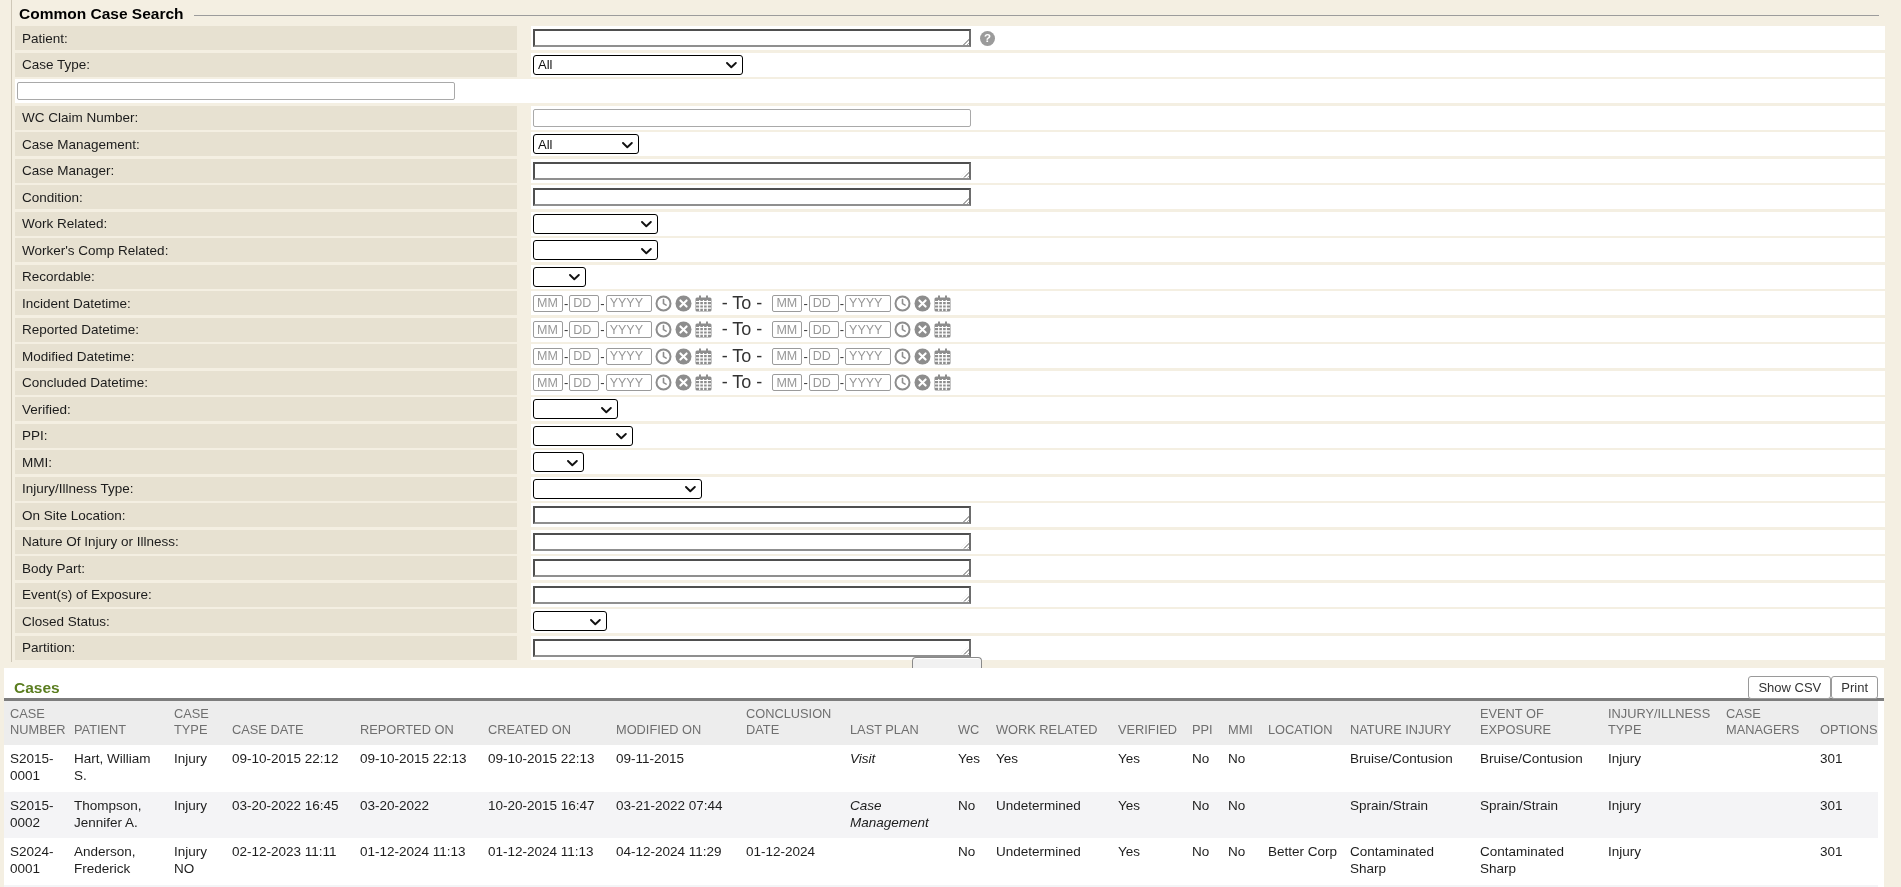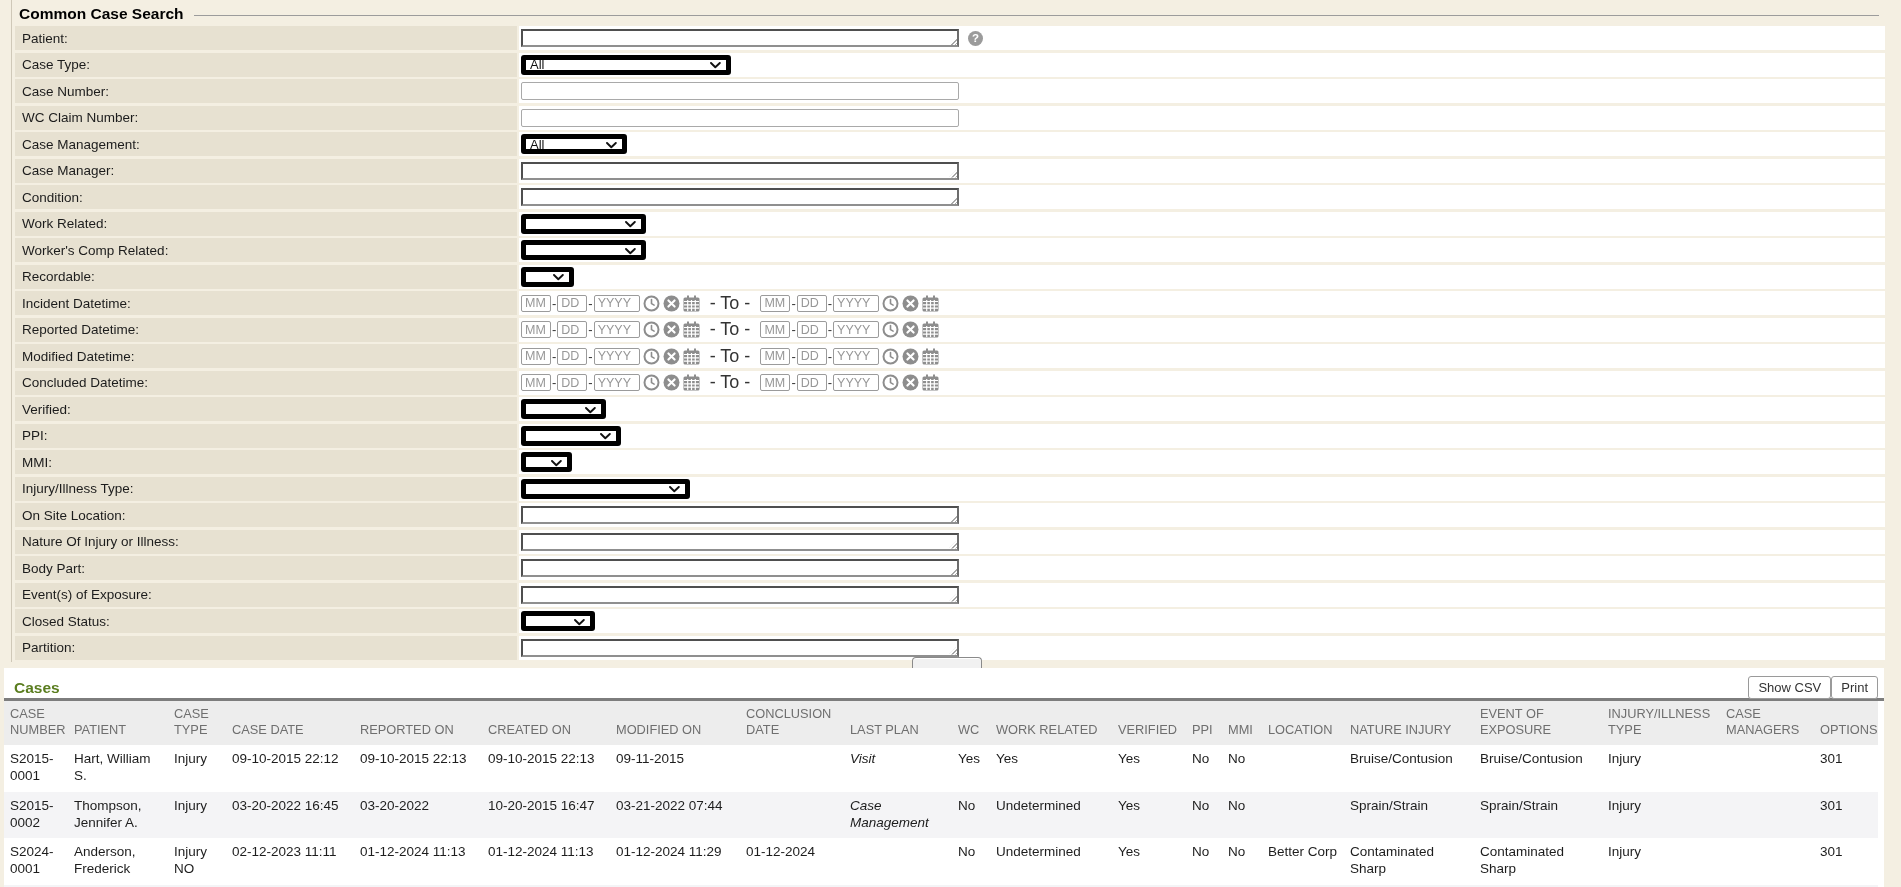--- a/index.html
+++ b/index.html
@@ -13,36 +13,36 @@
 
   
   .search-panel{ position:absolute; top:0; left:11px; width:1874px;
     border-left:1px solid #cfc8b8; padding:3px 0 0 3px; }
   .title-row{ display:flex; align-items:center; height:21px; padding-left:4px; margin-bottom:2px; }
   .panel-title{ color:#000000; font-size:15.5px; font-weight:bold; white-space:nowrap; }
   .title-rule{ flex:1; height:0; border-top:1px solid #9c9c9c; margin:3px 6px 0 10px; }
 
   .form-row{ display:flex; height:24px; margin-bottom:2.5px; }
   .label-cell{ width:502px; background:#e7e1d1; display:flex; align-items:center;
-    padding-left:7px; font-size:13.5px; color:#1c1c1c; margin-right:2px; flex:none; }
+    padding-left:7px; font-size:13.5px; color:#1c1c1c; margin-right:14px; flex:none; }
   .input-cell{ flex:1; background:#ffffff; display:flex; align-items:center; padding-left:2px; }
 
   .ti{ width:438px; height:18px; border:1px solid #a9a9a9; border-radius:2px;
        font:13px "Liberation Sans",sans-serif; padding:0 3px; outline:none; background:#fff; }
   .ta{ width:438px; height:18px; border:2px solid #4f4f4f; border-bottom-color:#8f8f8f;
        border-right-color:#6d6d6d; background:#fff; position:relative; }
   .grip{ position:absolute; right:0; bottom:0; width:8px; height:8px;
        background:repeating-linear-gradient(135deg, transparent 0 1.6px, #a9a9a9 1.6px 2.6px);
        clip-path:polygon(100% 0,100% 100%,0 100%); }
 
   .help-icon{ width:15px; height:15px; border-radius:50%; background:#9b9b9b; color:#fff;
        font-size:11.5px; font-weight:bold; display:flex; align-items:center; justify-content:center;
        margin-left:9px; cursor:default; }
 
-  .sel{ height:20px; border:5px solid #000000; border-radius:3px; background:#fff;
+  .sel{ height:20px; border:1px solid #000000; border-radius:3px; background:#fff;
        display:flex; align-items:center; justify-content:space-between;
        padding:0 5px 0 4px; font-size:13px; color:#111; }
   .sel svg{ flex:none; margin-left:6px; }
 
   .date-group{ display:flex; align-items:center; }
   .seg{ height:17px; border:1px solid #9b9b9b; border-radius:2px; background:#fff;
        color:#979797; font-size:12.5px; display:flex; align-items:center; padding-left:3px; }
   .seg.w-mm{ width:30px; } .seg.w-dd{ width:30px; } .seg.w-yyyy{ width:46px; }
   .seg-dash{ color:#333; font-size:13px; margin:0 1px; }
   .icon-btn{ width:17px; height:17px; margin-left:3px; display:flex; align-items:center; cursor:pointer; }
@@ -100,23 +100,20 @@
         <div class="input-cell">
           <div class="sel" style="width: 210px;">
             <span class="sel-val">All</span>
             <span><svg width="11" height="7" viewBox="0 0 11 7">
                 <path d="M1 1l4.3 4.2L9.8 1" stroke="#111" stroke-width="1.9" fill="none" stroke-linecap="round" stroke-linejoin="round"></path>
               </svg></span>
           </div>
         </div>
       </div>
       <div class="form-row">
-        <div class="label-cell">
-          <span>Case Number:</span>
-        </div>
         <div class="input-cell">
           <input class="ti" type="text" style="">
         </div>
       </div>
       <div class="form-row">
         <div class="label-cell">
           <span>WC Claim Number:</span>
         </div>
         <div class="input-cell">
           <input class="ti" type="text" style="">
@@ -687,21 +684,21 @@
           <td></td>
           <td>301</td>
         </tr>
         <tr>
           <td>S2024-0001</td>
           <td>Anderson, Frederick</td>
           <td>Injury NO</td>
           <td>02-12-2023 11:11</td>
           <td>01-12-2024 11:13</td>
           <td>01-12-2024 11:13</td>
-          <td>01-12-2024 11:29</td>
+          <td>04-12-2024 11:29</td>
           <td>01-12-2024</td>
           <td class="italic"></td>
           <td>No</td>
           <td>Undetermined</td>
           <td>Yes</td>
           <td>No</td>
           <td>No</td>
           <td>Better Corp</td>
           <td>Contaminated Sharp</td>
           <td>Contaminated Sharp</td>

